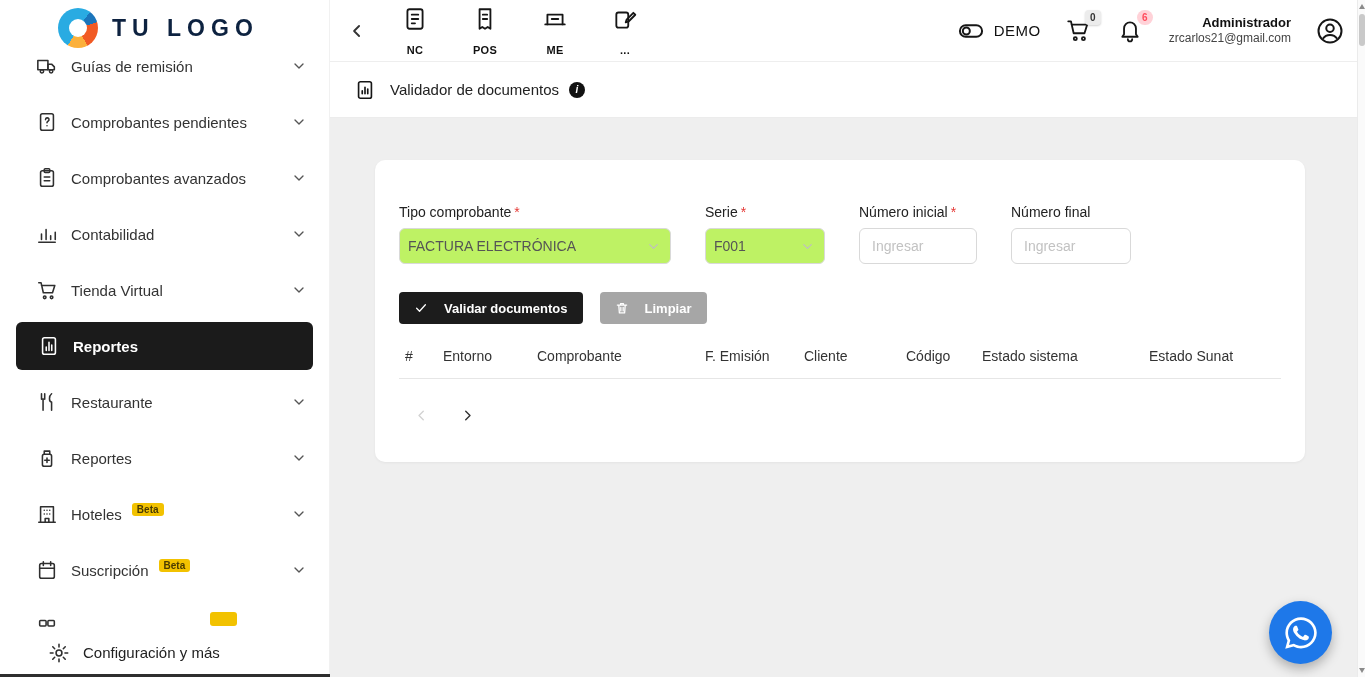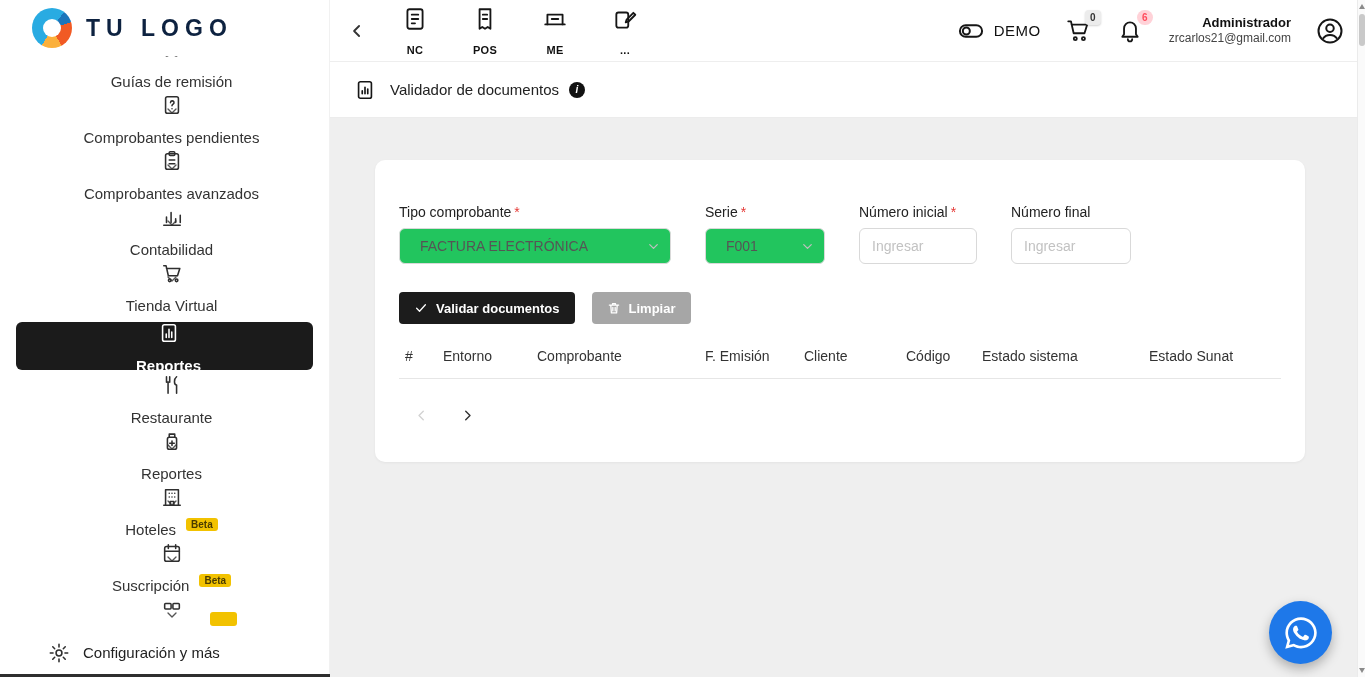--- a/index.html
+++ b/index.html
@@ -1,28 +1,28 @@
 <!DOCTYPE html>
 <html><head>
 <meta charset="utf-8">
 <style>
   * { margin:0; padding:0; box-sizing:border-box; }
   html,body { width:1365px; height:677px; overflow:hidden; font-family:"Liberation Sans", sans-serif; background:#fff; }
   .app { display:flex; width:100%; height:100%; }
 
   
   .sidebar { width:330px; min-width:330px; background:#fff; position:relative; overflow:hidden; border-right:1px solid #f1f1f1; }
-  .logo-row { height:56px; display:flex; align-items:center; gap:14px; padding-left:32px; position:relative; z-index:3; background:#fff; }
+  .logo-row { height:56px; display:flex; align-items:center; gap:14px; padding-left:58px; position:relative; z-index:3; background:#fff; }
   .logo-mark { width:40px; height:40px; border-radius:50%;
     background:conic-gradient(from 210deg, #29abe2 0 52%, #1b75bb 52% 62%, #f15a24 62% 84%, #fbb03b 84% 100%);
     position:relative; }
   .logo-mark::after { content:""; position:absolute; left:11px; top:11px; width:18px; height:18px; border-radius:50%; background:#fff; }
   .logo-text { font-size:23px; font-weight:800; letter-spacing:6px; color:#0d2240; }
   .menu { margin-top:-18px; position:relative; z-index:1; }
-  .item { height:56px; display:flex; align-items:center; gap:13px; padding:0 22px 0 36px; cursor:pointer; position:relative;flex-direction:column; }
+  .item { height:56px; display:flex; align-items:center; gap:13px; padding:0 22px 0 36px; cursor:pointer; position:relative; }
   .item .icon { width:22px; height:22px; color:#2f2f2f; flex:none; }
   .item .icon svg { width:22px; height:22px; stroke:currentColor; fill:none; stroke-width:1.7; stroke-linecap:round; stroke-linejoin:round; }
   .item .label { font-size:15px; color:#333; flex:1; white-space:nowrap; }
   .item .chev { width:16px; height:16px; color:#555; }
   .item .chev svg { width:16px; height:16px; stroke:currentColor; fill:none; stroke-width:2; stroke-linecap:round; stroke-linejoin:round; }
   .item.active { background:#1b1b1b; margin:4px 16px; height:48px; border-radius:6px; padding:0 14px 0 22px; }
   .item.active .icon { color:#fff; }
   .item.active .label { color:#fff; font-weight:600; }
   .beta-badge { display:inline-block; background:#f2c200; color:#4a3b00; font-size:10px; font-weight:700; line-height:13px; padding:0 5px; border-radius:3px; margin-left:10px; transform:translateY(-7px); }
   .partial-badge { position:absolute; left:200px; top:14px; width:27px; height:14px; transform:none; }
@@ -65,29 +65,29 @@
   .subheader .stitle { font-size:15px; color:#222; }
   .info-dot { width:16px; height:16px; border-radius:50%; background:#111; color:#fff; font-size:10px; font-weight:700; font-style:italic; display:flex; align-items:center; justify-content:center; margin-left:-4px; cursor:pointer; }
 
   .content { flex:1; padding:42px 60px 0 45px; }
   .card { background:#fff; border-radius:10px; height:302px; padding:44px 24px 0 24px; box-shadow:0 1px 3px rgba(0,0,0,.05); }
 
   .form-row { display:flex; gap:34px; }
   .field { display:flex; flex-direction:column; }
   .field .flabel { font-size:14px; color:#222; margin-bottom:8px; }
   .req { color:#e53935; margin-left:3px; }
-  .select { height:36px; border:1px solid #d9d9d9; border-radius:6px; display:flex; align-items:center; justify-content:space-between; padding:0 9px 0 20px; font-size:14px; color:#555; cursor:pointer; background:#22c55e; }
+  .select { height:36px; border:1px solid #d9d9d9; border-radius:6px; display:flex; align-items:center; justify-content:space-between; padding:0 9px 0 8px; font-size:14px; color:#555; cursor:pointer; background:#bef264; }
   .select .sel-chev { width:15px; height:15px; color:#bfbfbf; }
   .select .sel-chev svg { width:15px; height:15px; stroke:currentColor; fill:none; stroke-width:2; stroke-linecap:round; stroke-linejoin:round; }
   .tinput { height:36px; border:1px solid #d9d9d9; border-radius:6px; padding:0 12px; font-size:14px; color:#333; outline:none; font-family:"Liberation Sans",sans-serif; }
   .tinput::placeholder { color:#c2c2c2; }
   .w-tipo { width:272px; } .w-serie { width:120px; } .w-ini { width:118px; } .w-fin { width:120px; }
 
   .btn-row { display:flex; gap:17px; margin-top:28px; }
-  .btn { display:inline-flex; align-items:center; gap:8px; height:32px; padding:0 15px; border:none; border-radius:4px; font-size:13px; font-weight:700; color:#fff; cursor:pointer; font-family:"Liberation Sans",sans-serif; }
+  .btn { display:inline-flex; align-items:center; gap:16px; height:32px; padding:0 15px; border:none; border-radius:4px; font-size:13px; font-weight:700; color:#fff; cursor:pointer; font-family:"Liberation Sans",sans-serif; }
   .btn svg { width:14px; height:14px; stroke:#fff; fill:none; stroke-width:2.2; stroke-linecap:round; stroke-linejoin:round; }
   .btn-validate { background:#1c1c1c; }
   .btn-clear { background:#a6a6a6; }
 
   .thead { display:grid; grid-template-columns:38px 94px 168px 99px 102px 76px 167px auto; padding:24px 0 14px 6px; border-bottom:1px solid #e6e6e6; }
   .thead .th { font-size:14px; color:#333; white-space:nowrap; }
 
   .pager { display:flex; gap:18px; margin-top:22px; padding-left:8px; }
   .pg { width:28px; height:28px; display:flex; align-items:center; justify-content:center; cursor:pointer; background:none; border:none; }
   .pg svg { width:17px; height:17px; fill:none; stroke-width:2; stroke-linecap:round; stroke-linejoin:round; }

